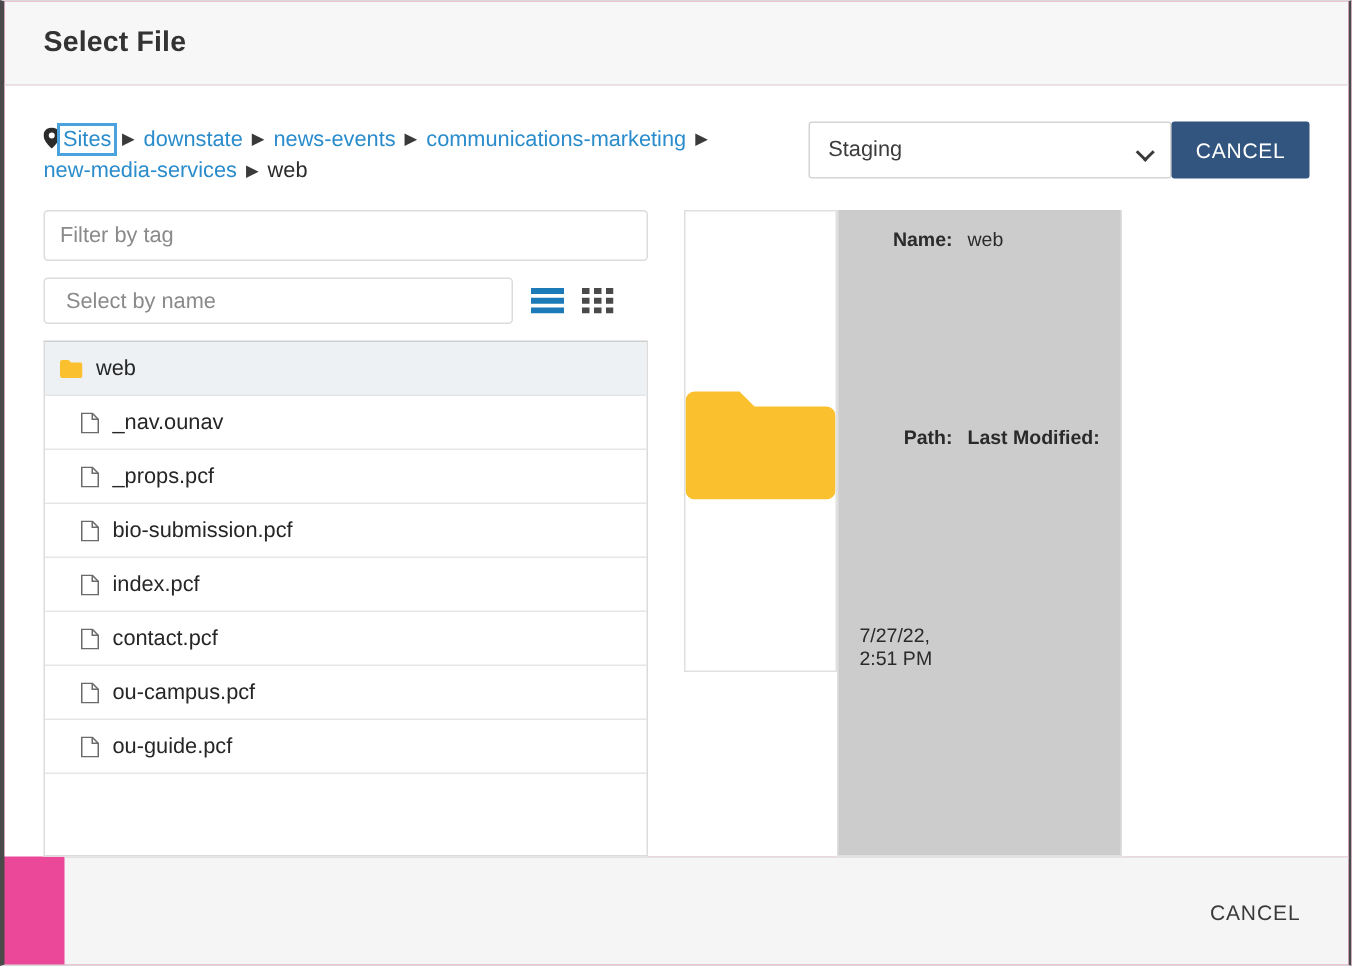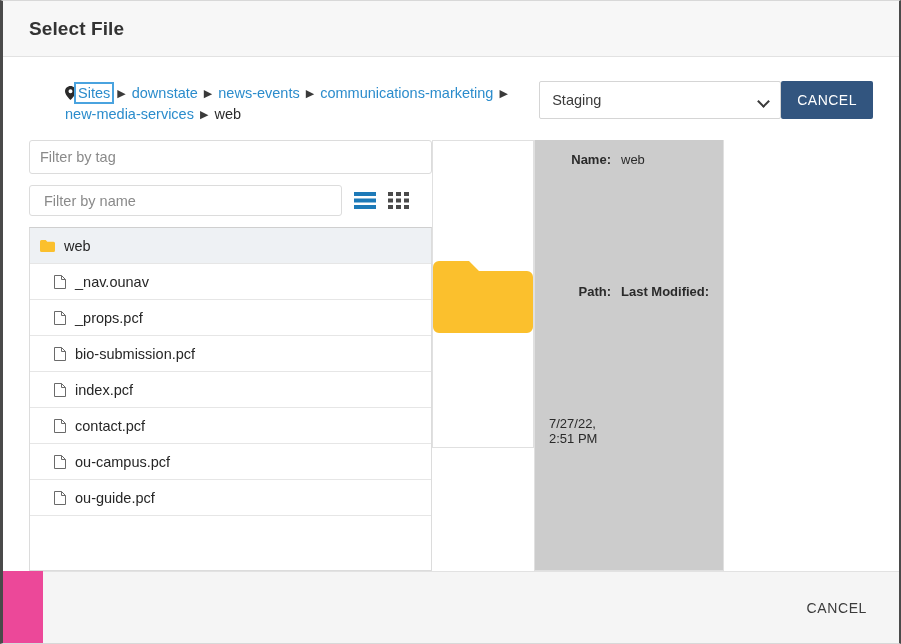--- a/index.html
+++ b/index.html
@@ -51,21 +51,20 @@
     flex-direction: column;
     min-height: 0;
   }
 
   
   .toprow {
     display: flex;
     align-items: flex-start;
     justify-content: space-between;
     gap: 20px;
-    margin-left: 36px;
   }
 
   .breadcrumb {
     flex: 1;
     max-width: 470px;
     line-height: 19px;
     font-size: 14.5px;
     padding-top: 3px;
   }
   .pin-icon {
@@ -137,20 +136,21 @@
     font-size: 14px;
     letter-spacing: 0.5px;
     padding: 0 16px;
     cursor: pointer;
     font-family: "Liberation Sans", sans-serif;
   }
 
   
   .columns {
     display: flex;
+    gap: 24px;
     margin-top: 16px;
     flex: 1;
     min-height: 0;
   }
 
   
   .leftcol {
     width: 403px;
     display: flex;
     flex-direction: column;
@@ -324,21 +324,21 @@
     <div class="columns">
 
       <div class="leftcol">
 
         <div class="tagfilter">
           <span>Filter by tag</span>
         </div>
 
         <div class="namerow">
           <div class="namefilter">
-            <span>Filter by name</span>
+            <span>Select by name</span>
           </div>
           <div class="viewicons">
             <svg class="icon-list" width="22" height="17" viewBox="0 0 22 17">
               <rect x="0" y="0" width="22" height="4" fill="#1d7ab8"></rect>
               <rect x="0" y="6.5" width="22" height="4" fill="#1d7ab8"></rect>
               <rect x="0" y="13" width="22" height="4" fill="#1d7ab8"></rect>
             </svg>
             <svg class="icon-grid" width="21" height="17" viewBox="0 0 21 17">
               <rect x="0" y="0" width="5" height="4" fill="#4a4a4a"></rect>
               <rect x="8" y="0" width="5" height="4" fill="#4a4a4a"></rect>

